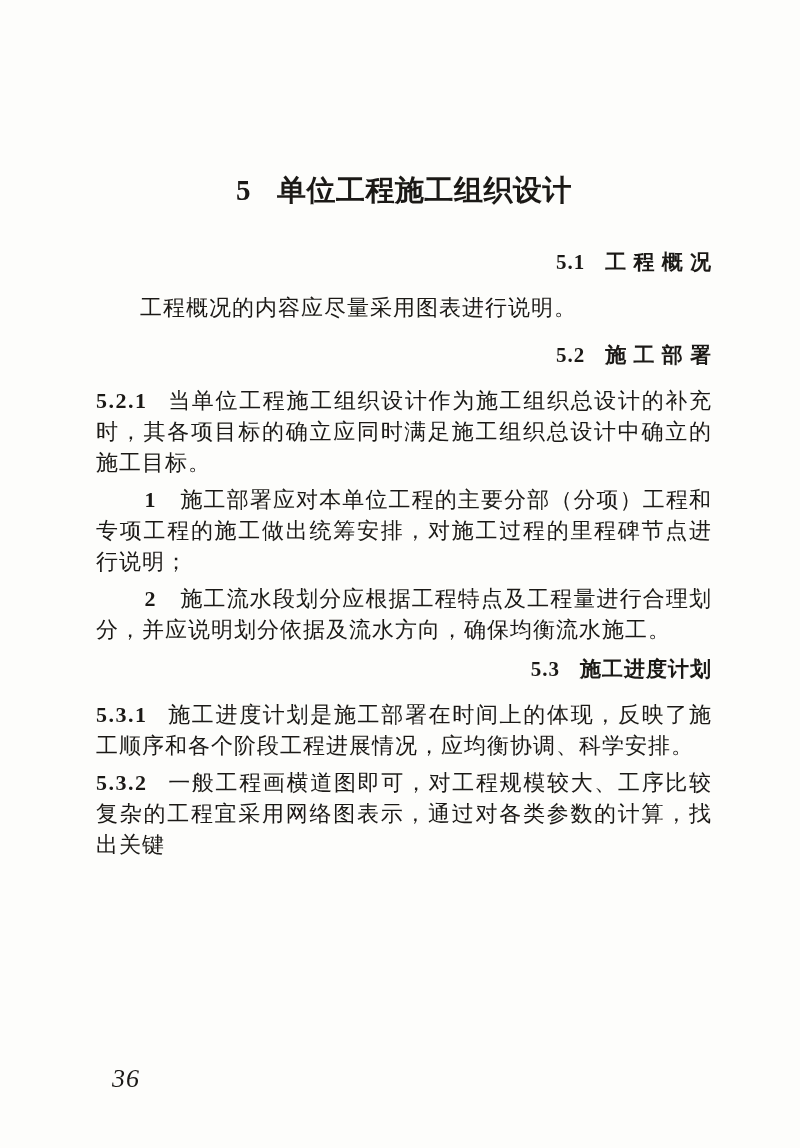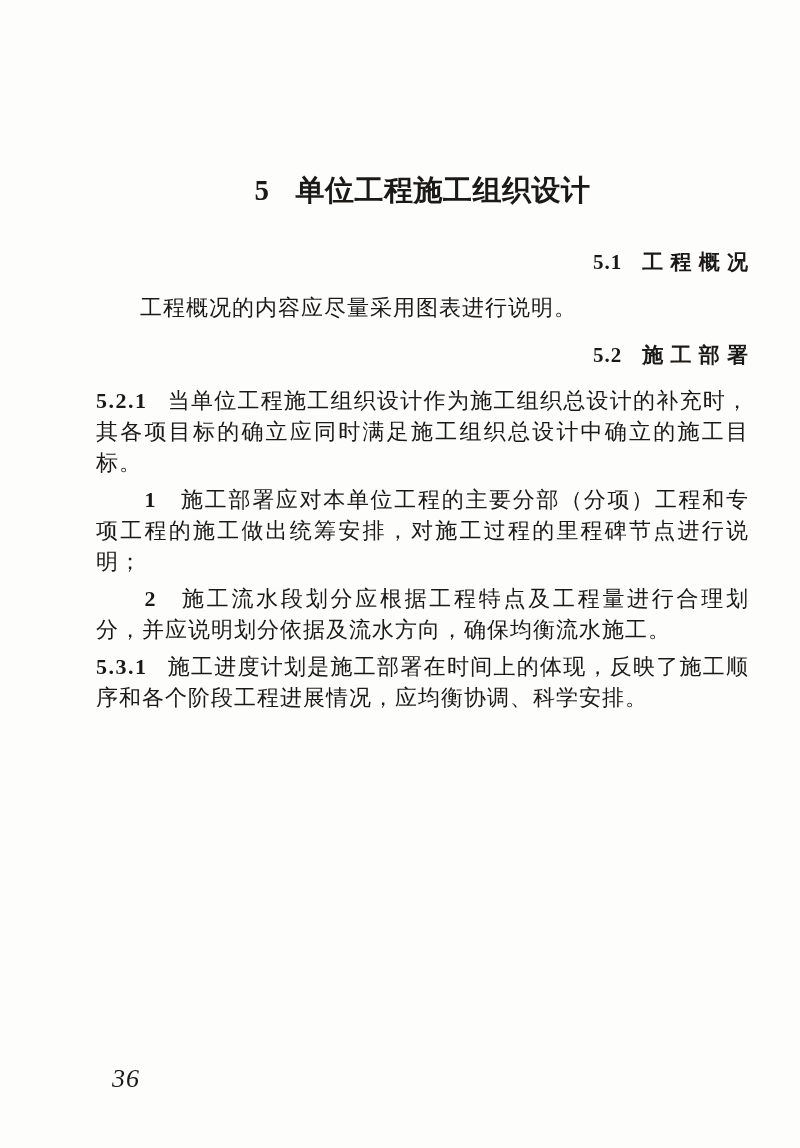--- a/index.html
+++ b/index.html
@@ -7,21 +7,21 @@
     width: 800px; height: 1148px;
     background: #ffffff;
     font-family: "Liberation Serif", "DejaVu Serif", serif;
   }
   .page {
     position: relative;
     width: 800px; height: 1148px;
     box-sizing: border-box;
     background: #fdfdfb;
     color: #1b1916;
-    padding: 170px 51px 0 96px;
+    padding: 170px 88px 0 96px;
     overflow: hidden;
   }
   .chapter-title {
     margin: 0;
     font-size: 29px;
     line-height: 40px;
     font-weight: 700;
     text-align: center;
     letter-spacing: 0.5px;
   }
@@ -79,19 +79,21 @@
   <h2 class="section-heading"><span class="sec-num">5.2</span><span>施 工 部 署</span></h2>
 
   <p class="body"><span class="clause-num">5.2.1</span><span>当单位工程施工组织设计作为施工组织总设计的补充时，其各项目标的确立应同时满足施工组织总设计中确立的施工目标。</span></p>
 
 
   <p class="body sub-item"><span class="item-num">1</span><span>施工部署应对本单位工程的主要分部（分项）工程和专项工程的施工做出统筹安排，对施工过程的里程碑节点进行说明；</span></p>
 
   <p class="body sub-item"><span class="item-num">2</span><span>施工流水段划分应根据工程特点及工程量进行合理划分，并应说明划分依据及流水方向，确保均衡流水施工。</span></p>
 
 
+  <h2 class="section-heading h-53"><span class="sec-num">5.3</span><span>施工进度计划</span></h2>
 
   <p class="body"><span class="clause-num">5.3.1</span><span>施工进度计划是施工部署在时间上的体现，反映了施工顺序和各个阶段工程进展情况，应均衡协调、科学安排。</span></p>
 
+  <p class="body"><span class="clause-num">5.3.2</span><span>一般工程画横道图即可，对工程规模较大、工序比较复杂的工程宜采用网络图表示，通过对各类参数的计算，找出关键</span></p>
 
   <div class="page-number">36</div>
 
 </div>
 
 </body></html>

